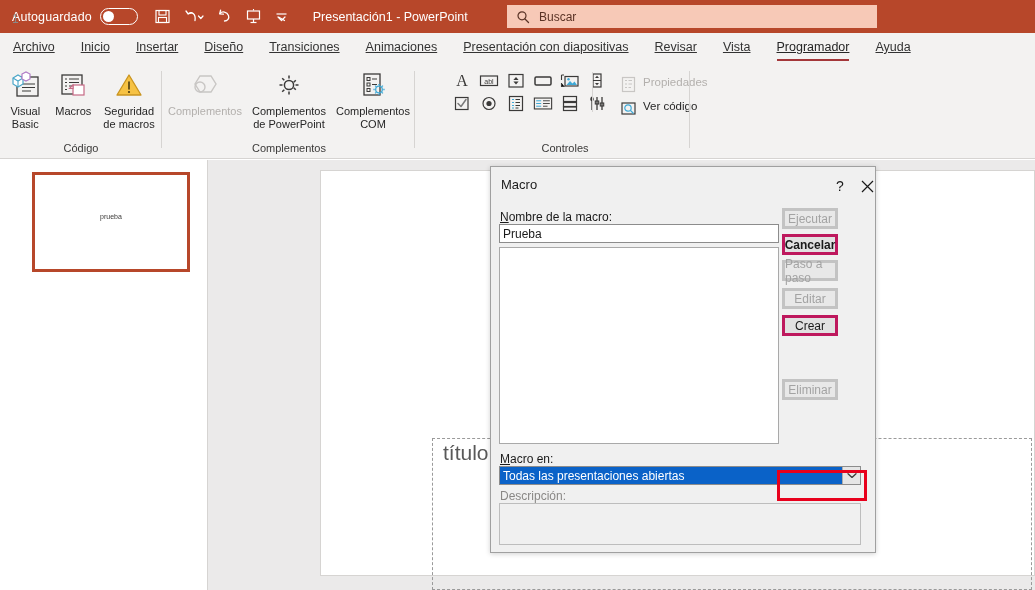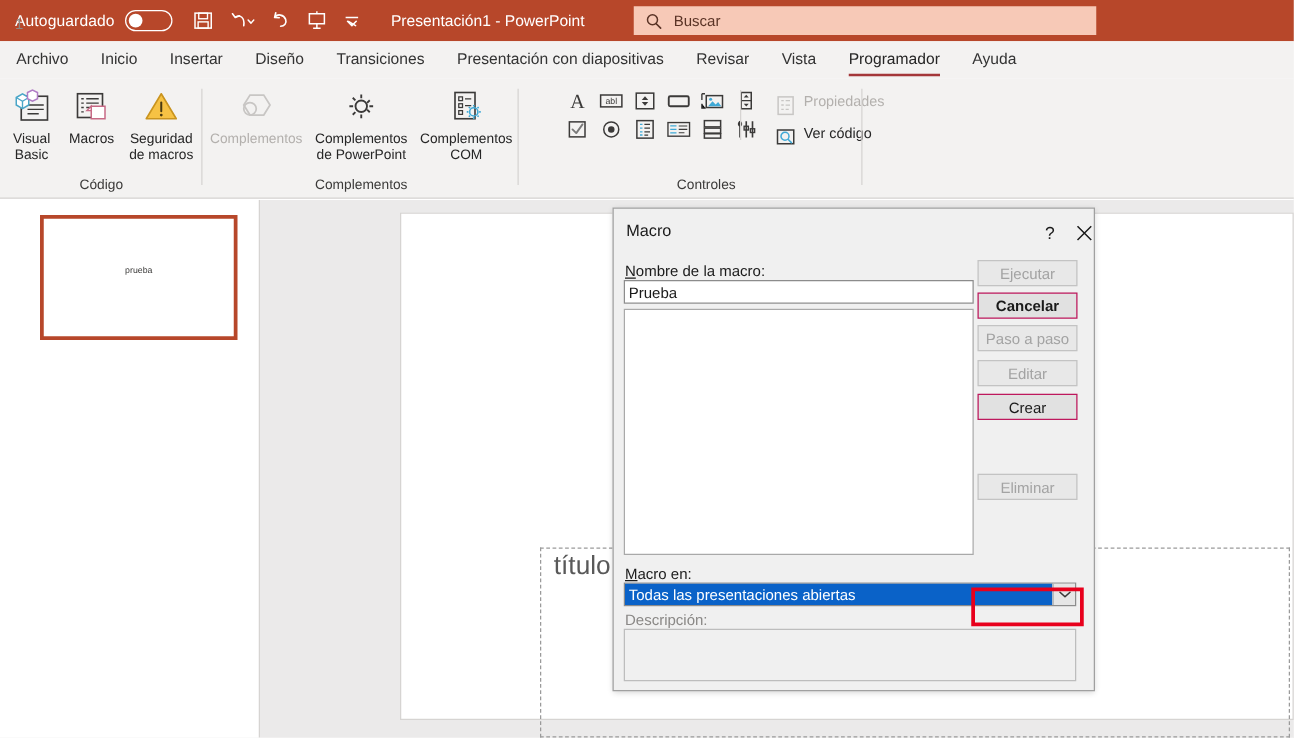--- a/index.html
+++ b/index.html
@@ -45,21 +45,21 @@
   #searchbox .stext{ font-size:12px; color:#5a3326; }
 
   
   #tabsrow{
     position:absolute; left:0; top:33px; width:1035px; height:30px;
     background:#f3f2f1;
     display:flex; align-items:flex-end;
   }
   .tab{
     height:30px; line-height:29px; padding:0 13px; font-size:12.5px;
-    color:#333333; position:relative; white-space:nowrap;
+    color:#333333; position:relative; white-space:nowrap;text-decoration:underline;
   }
   .tab.active{ color:#262626;text-align:right; }
   .tab.active .underline{
     position:absolute; left:13px; right:13px; bottom:2px; height:2.5px;
     background:#a4373a;
   }
 
   
   #ribbon{
     position:absolute; left:0; top:63px; width:1035px; height:96px;
@@ -175,22 +175,22 @@
   }
   #lbldesc{
     position:absolute; left:9px; top:322px; font-size:12px; color:#8a8886;
   }
   #descbox{
     position:absolute; left:8px; top:336px; width:362px; height:42px;
     background:#f0f0f0; border:1px solid #bdbdbd;
   }
 
   .dbtn{
-    position:absolute; left:291px; width:80px; height:21px;
-    background:#e1e1e1; border:1px solid #be185d;
+    position:absolute; left:291px; width:56px; height:21px;
+    background:#e1e1e1; border:3px solid #be185d;
     font-size:12px; color:#1a1a1a;
     display:flex; align-items:center; justify-content:center;
   }
   .dbtn.disabled{ color:#a3a3a3; border-color:#c3c3c3; background:#e8e8e8; }
   .dbtn.primary{ font-weight:bold; }
   #redbox{
     position:absolute; left:286px; top:303px; width:90px; height:31px;
     border:3px solid #e8001c;
   }
 
@@ -257,20 +257,21 @@
   </span>
   <span class="stext">Buscar</span>
 </div>
 
 <div id="tabsrow">
   <div class="tab"><span>Archivo</span></div>
   <div class="tab"><span>Inicio</span></div>
   <div class="tab"><span>Insertar</span></div>
   <div class="tab"><span>Diseño</span></div>
   <div class="tab"><span>Transiciones</span></div>
+  <div class="tab"><span>Animaciones</span></div>
   <div class="tab"><span>Presentación con diapositivas</span></div>
   <div class="tab"><span>Revisar</span></div>
   <div class="tab"><span>Vista</span></div>
   <div class="tab active"><span>Programador</span><span class="underline"></span></div>
   <div class="tab"><span>Ayuda</span></div>
 </div>
 
 <div id="ribbon">
 
   <div class="group" style="left:0; width:162px;">

